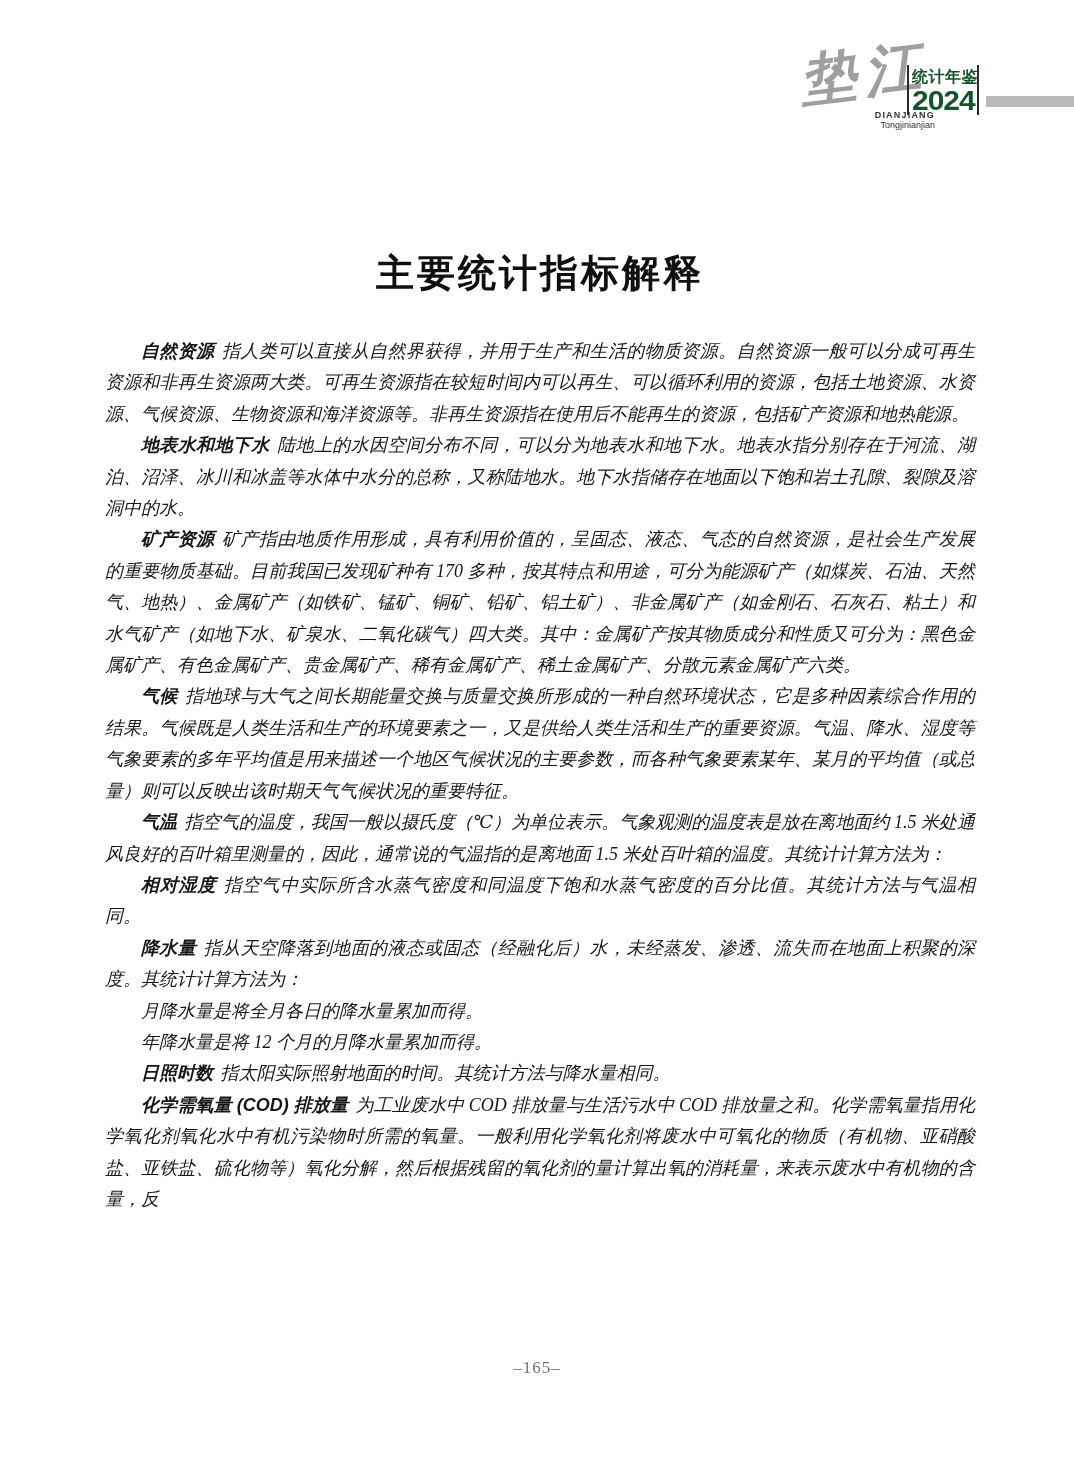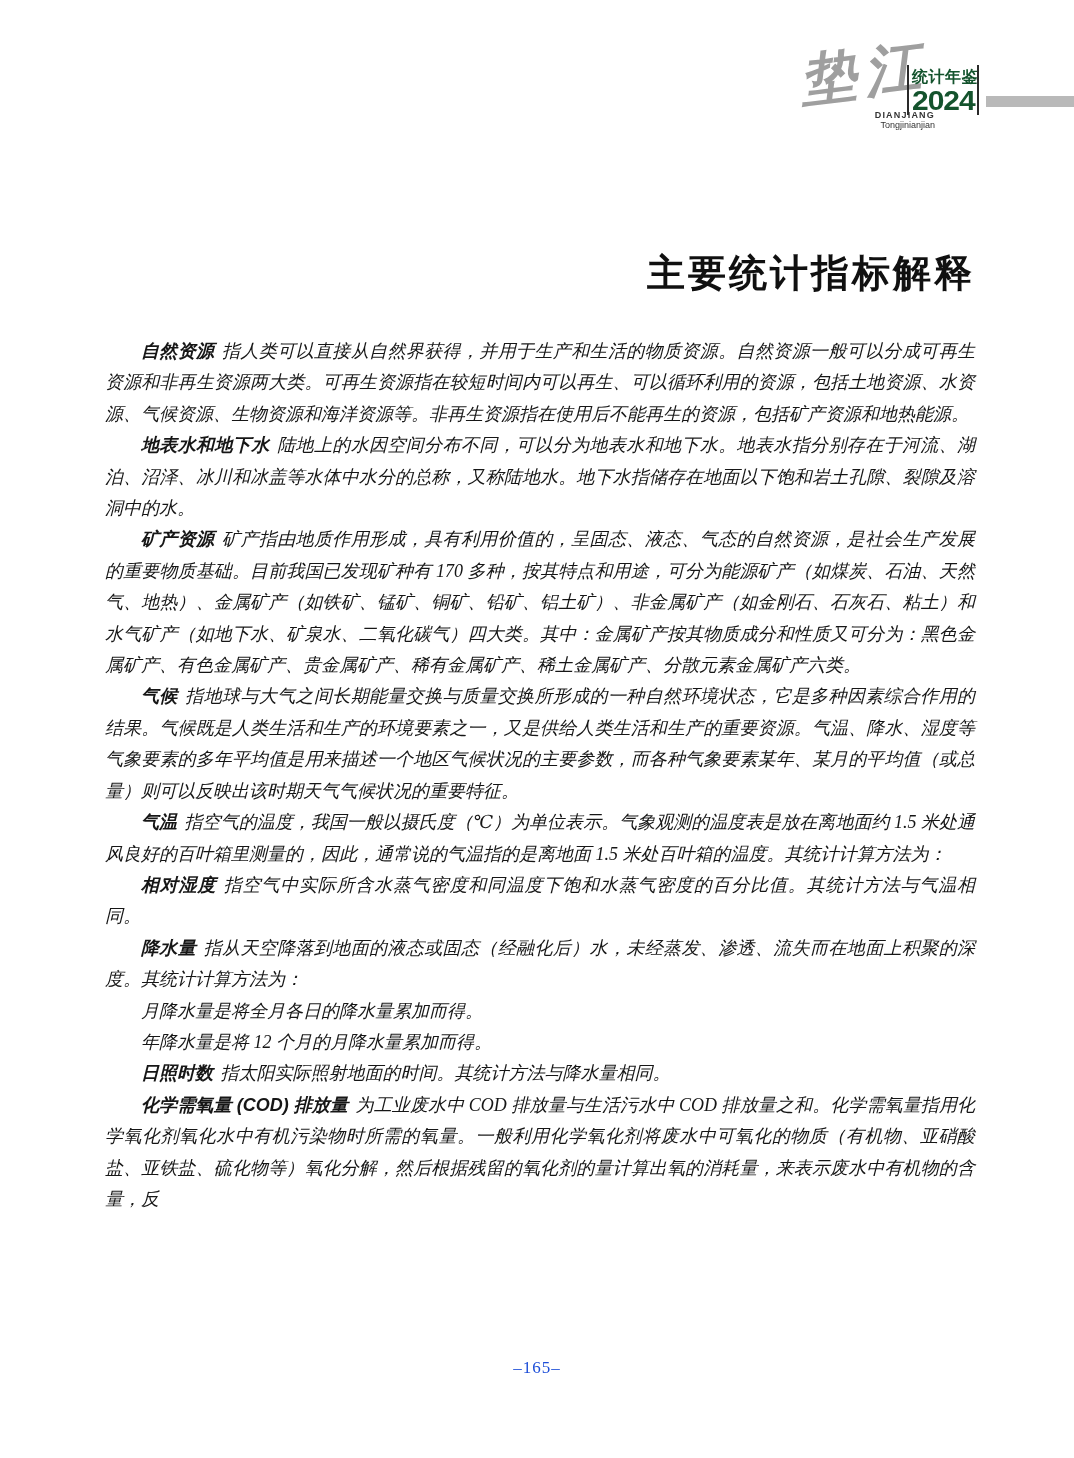--- a/index.html
+++ b/index.html
@@ -31,39 +31,39 @@
     font-family:"Liberation Sans","DejaVu Sans",sans-serif; color:#14532d;
   }
   .yb-label { font-size:16px; font-weight:900; letter-spacing:0.5px; white-space:nowrap; }
   .yb-year  { font-size:30px; font-weight:900; letter-spacing:-1px; line-height:0.85; transform:scaleY(0.92); }
   .header-bar {
     position:absolute; left:986px; top:96px; width:88px; height:11px;
     background:#b9b9b9;
   }
   
   .title {
-    position:absolute; left:105px; top:248px; width:870px; text-align:right;
+    position:absolute; left:105px; top:248px; width:870px; text-align:center;
     font-family:"Liberation Sans","DejaVu Sans",sans-serif;
     font-weight:bold; font-size:38px; letter-spacing:3px; color:#101010;
   }
   
   .bodytext {
     position:absolute; left:105px; top:336px; width:870px;
     font-size:18px; line-height:31.4px; text-align:justify;
   }
   .bodytext p { margin:0; text-indent:2em;font-style:italic; }
   .term {
     font-family:"Liberation Sans","DejaVu Sans",sans-serif;
     font-weight:bold;
   }
   .term:not(:empty) { margin-right:0.42em; }
   
   .page-number {
     position:absolute; left:0; top:1358px; width:100%; text-align:center;
-    font-size:17px; letter-spacing:1px; color:#1d4ed8;
+    font-size:17px; letter-spacing:1px; color:#737373;
   }
 </style>
 </head>
 <body>
 
 <div class="page">
 
   <div class="logo-script">垫江</div>
   <div class="logo-pinyin">
     <div class="l1">DIANJIANG</div>

